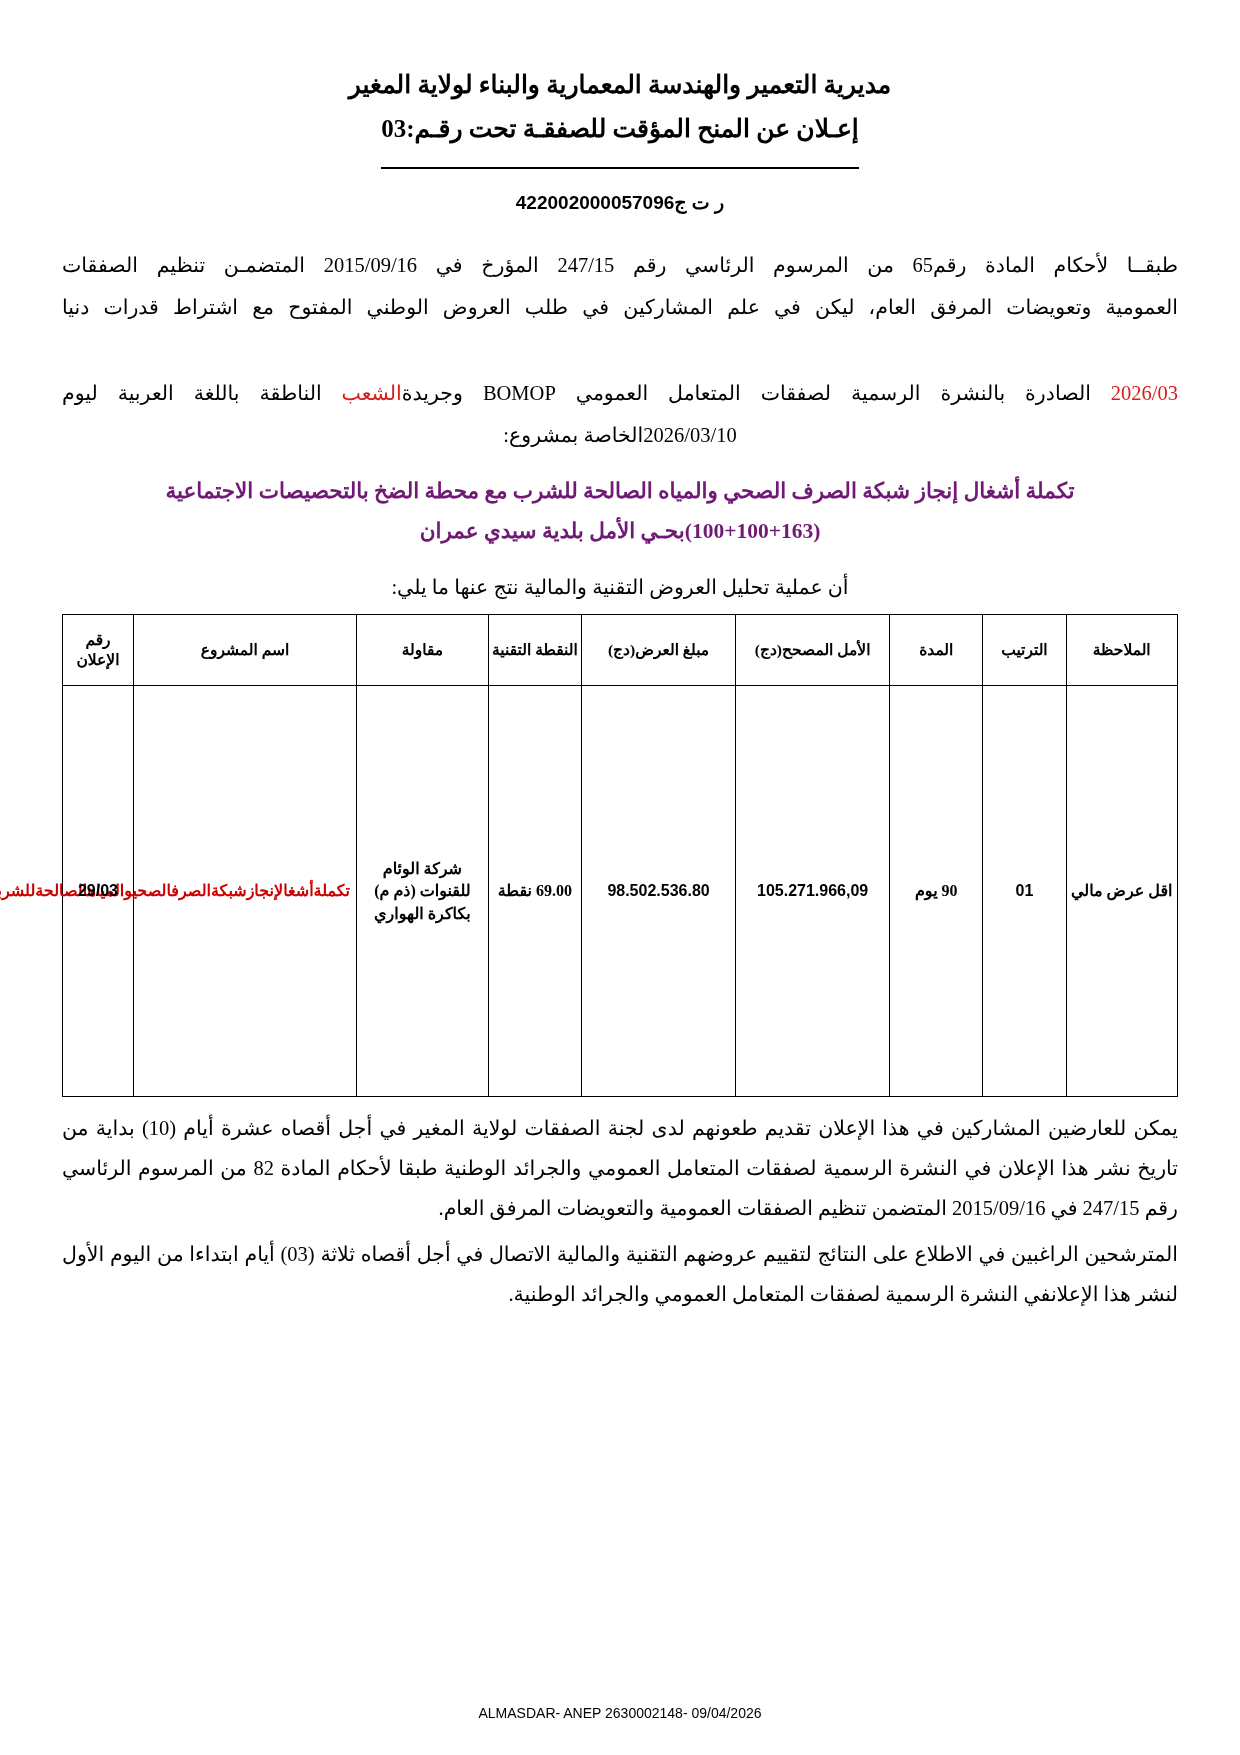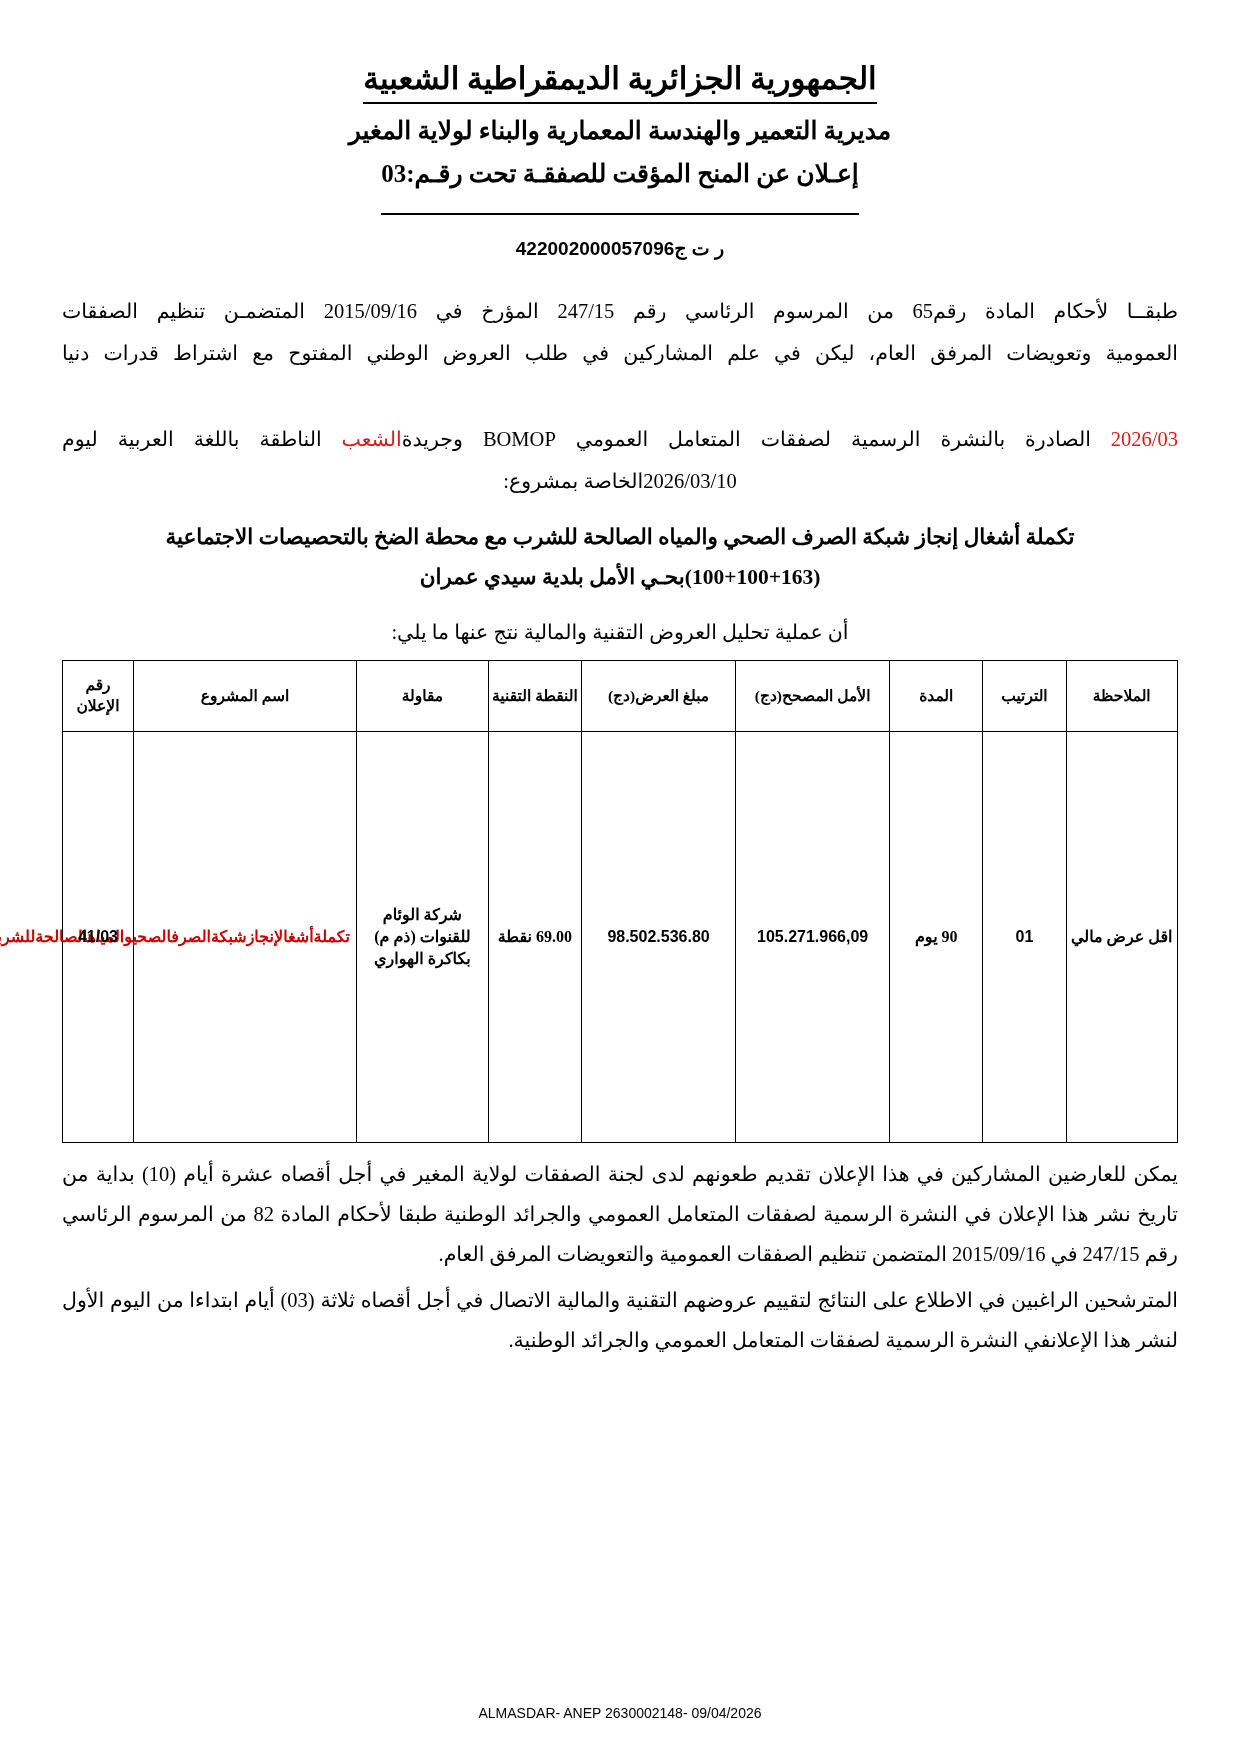--- a/index.html
+++ b/index.html
@@ -78,21 +78,21 @@
   }
   .red { color: #d81c17; margin-top: 44px; }
   .ltr-num {
     unicode-bidi: embed;
     direction: ltr;
     display: inline-block;
   }
 
   
   .project-title {
-    color: #000000;
+    color: #701a75;
     font-weight: bold;
     font-size: 21.5px;
     text-align: center;
     line-height: 1.85;
     margin: 16px 0 0 0;
     font-family: "Liberation Serif", serif;
   }
 
   
   .result-lead {
@@ -180,23 +180,20 @@
     font-family: "Liberation Sans", sans-serif;
     direction: ltr;
     color: #000;
   }
 </style>
 </head>
 <body>
 
 <div class="page">
 
-  <div class="doc-title">
-    <span>الجمهورية الجزائرية الديمقراطية الشعبية</span>
-  </div>
 
   <div class="doc-subtitle">مديرية التعمير والهندسة المعمارية والبناء لولاية المغير</div>
 
   <div class="doc-announce">
     <span>إعـلان عن المنح المؤقت للصفقـة تحت رقـم:03</span>
   </div>
 
   <div class="doc-regnum">ر ت ج422002000057096</div>
 
   <div class="body-para">
@@ -249,21 +246,21 @@
     <tbody>
       <tr class="row-data">
         <td class="cell-note">اقل عرض مالي</td>
         <td class="cell-num">01</td>
         <td>90 يوم</td>
         <td class="cell-num">105.271.966,09</td>
         <td class="cell-num">98.502.536.80</td>
         <td>69.00 نقطة</td>
         <td class="cell-contractor">شركة الوئام للقنوات (ذم م) بكاكرة الهواري</td>
         <td class="cell-project">تكملةأشغالإنجازشبكةالصرفالصحيوالمياهالصالحةللشربمعمحطةالضخبالتحصيصاتالاجتماعية(100+100+163)بحيالأملبلديةسيديعمران</td>
-        <td class="cell-num">41/03</td>
+        <td class="cell-num">29/03</td>
       </tr>
     </tbody>
   </table>
 
   <div class="closing p1">يمكن للعارضين المشاركين في هذا الإعلان تقديم طعونهم لدى لجنة الصفقات لولاية المغير في أجل أقصاه عشرة أيام (10) بداية من تاريخ نشر  هذا الإعلان في النشرة الرسمية لصفقات المتعامل العمومي والجرائد الوطنية طبقا لأحكام المادة 82 من المرسوم الرئاسي رقم 247/15 في 2015/09/16 المتضمن تنظيم الصفقات العمومية والتعويضات المرفق العام.</div>
   <div class="closing p2">المترشحين الراغبين في الاطلاع على النتائج لتقييم عروضهم التقنية والمالية الاتصال في أجل أقصاه ثلاثة (03) أيام ابتداءا من اليوم الأول لنشر هذا الإعلانفي النشرة الرسمية لصفقات المتعامل العمومي والجرائد الوطنية.</div>
 
   <div class="footer">ALMASDAR- ANEP 2630002148- 09/04/2026</div>
 
 </div>

